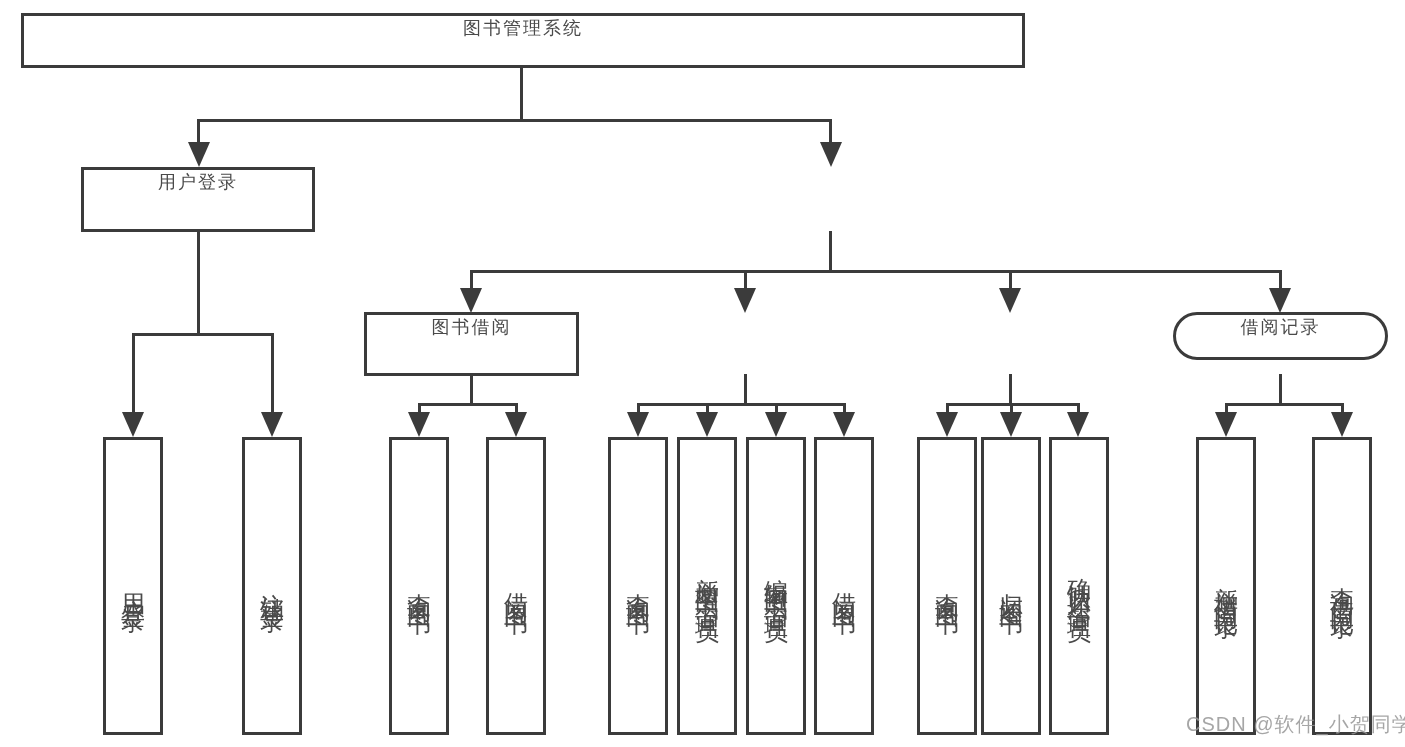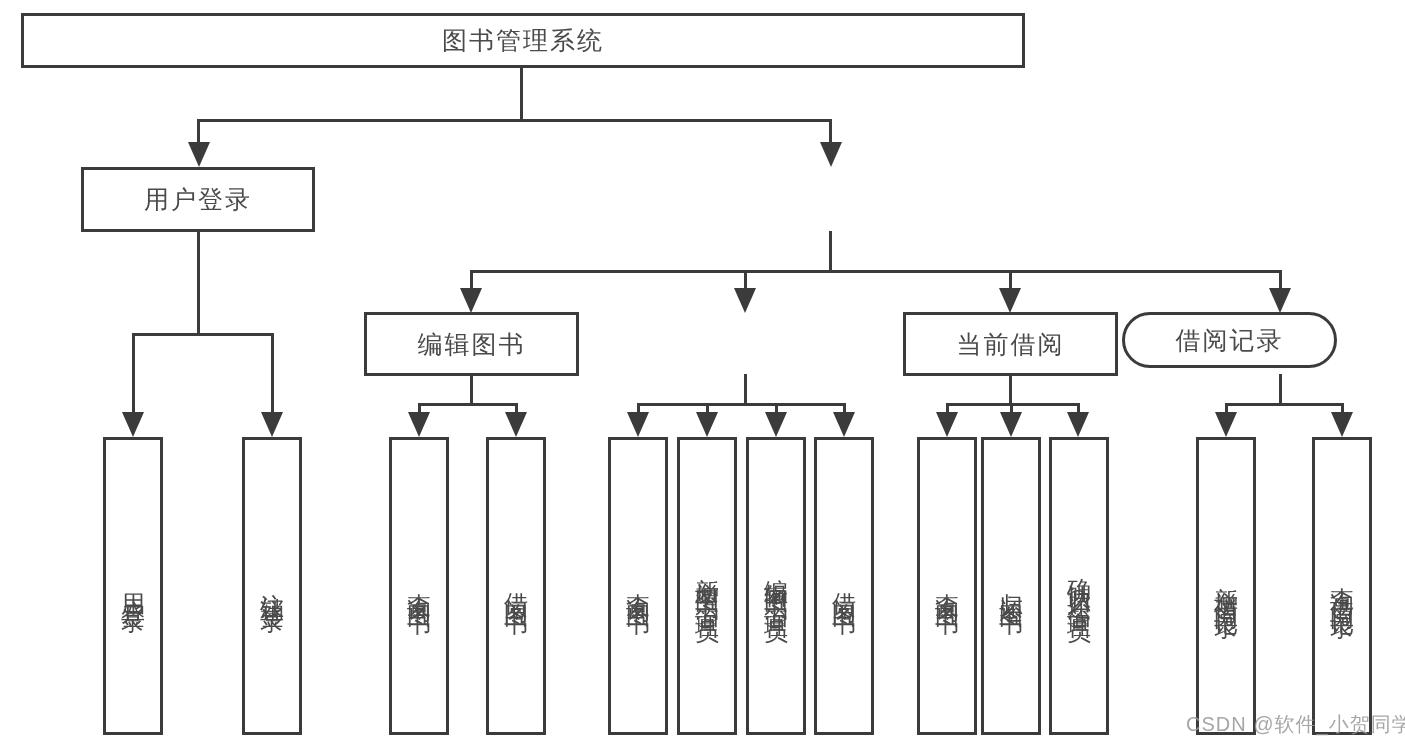--- a/index.html
+++ b/index.html
@@ -11,22 +11,22 @@
   .canvas{
     position:relative;
     width:1405px;height:747px;
     background:var(--bg);
     overflow:hidden;
     font-family:"Liberation Sans","DejaVu Sans",sans-serif;
   }
   .box{
     position:absolute;box-sizing:border-box;
     border:3px solid var(--line);background:#fff;
-    display:flex;align-items:center;justify-content:center;
-    font-size:25px;letter-spacing:2px;color:var(--text);
+    display:flex;justify-content:center;
+    font-size:18px;letter-spacing:2px;color:var(--text);
     white-space:nowrap;
   }
   .leaf{
     position:absolute;box-sizing:border-box;
     border:3px solid var(--line);background:#fff;
     display:flex;align-items:center;justify-content:center;
     overflow:hidden;
   }
   .leaf span{
     writing-mode:vertical-rl;
@@ -80,26 +80,23 @@
   <div class="ln" style="left:470px;top:270px;width:3px;height:20px;"></div>
   <div class="arr" style="left:460px;top:288px;"></div>
   <div class="ln" style="left:744px;top:270px;width:3px;height:20px;"></div>
   <div class="arr" style="left:734px;top:288px;"></div>
   <div class="ln" style="left:1009px;top:270px;width:3px;height:20px;"></div>
   <div class="arr" style="left:999px;top:288px;"></div>
   <div class="ln" style="left:1279px;top:270px;width:3px;height:20px;"></div>
   <div class="arr" style="left:1269px;top:288px;"></div>
 
   <div class="box" style="left:364px;top:312px;width:215px;height:64px;">
-    <span>编辑图书</span>
+    <span>图书借阅</span>
   </div>
-  <div class="box" style="left:903px;top:312px;width:215px;height:64px;">
-    <span>当前借阅</span>
-  </div>
-  <div class="box" style="left:1122px;top:312px;width:215px;height:56px;border-radius:30px;">
+  <div class="box" style="left:1173px;top:312px;width:215px;height:48px;border-radius:30px;">
     <span>借阅记录</span>
   </div>
 
   <div class="ln" style="left:470px;top:374px;width:3px;height:31px;"></div>
   <div class="ln" style="left:418px;top:403px;width:100px;height:3px;"></div>
   <div class="ln" style="left:418px;top:403px;width:3px;height:14px;"></div>
   <div class="arr" style="left:408px;top:412px;"></div>
   <div class="ln" style="left:515px;top:403px;width:3px;height:14px;"></div>
   <div class="arr" style="left:505px;top:412px;"></div>
 

